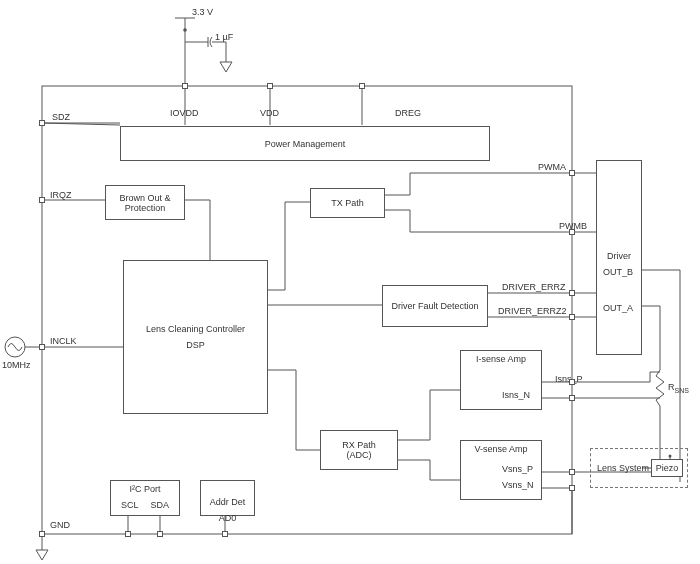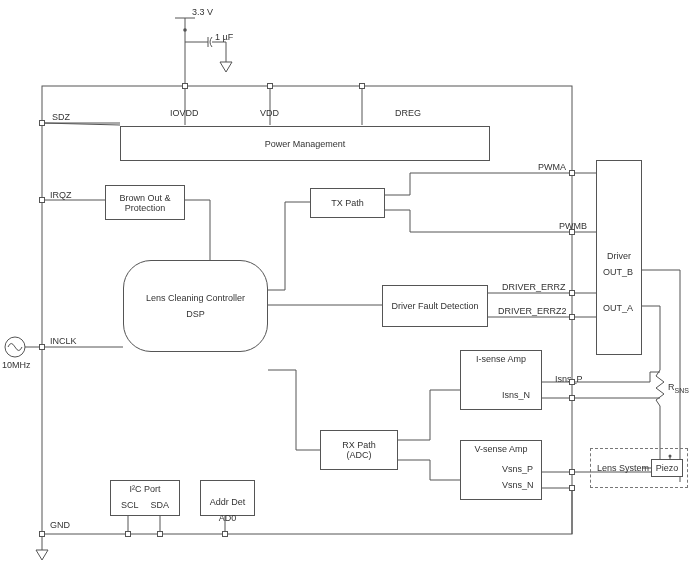--- a/index.html
+++ b/index.html
@@ -181,21 +181,21 @@
 
 <div class="abs box" style="left:105px; top:185px; width:80px; height:35px;">
   <span>Brown Out &amp;</span>
   <span>Protection</span>
 </div>
 
 <div class="abs box" style="left:310px; top:188px; width:75px; height:30px;">
   <span>TX Path</span>
 </div>
 
-<div class="abs box" style="left:123px; top:260px; width:145px; height:92px;border-radius:28px;">
+<div class="abs box" style="left:123px; top:260px; width:145px; height:154px;">
   <span>Lens Cleaning Controller</span>
   <span style="margin-top:6px;">DSP</span>
 </div>
 
 <div class="abs box" style="left:382px; top:285px; width:106px; height:42px;">
   <span>Driver Fault Detection</span>
 </div>
 
 <div class="abs box" style="left:320px; top:430px; width:78px; height:40px;">
   <span>RX Path</span>

